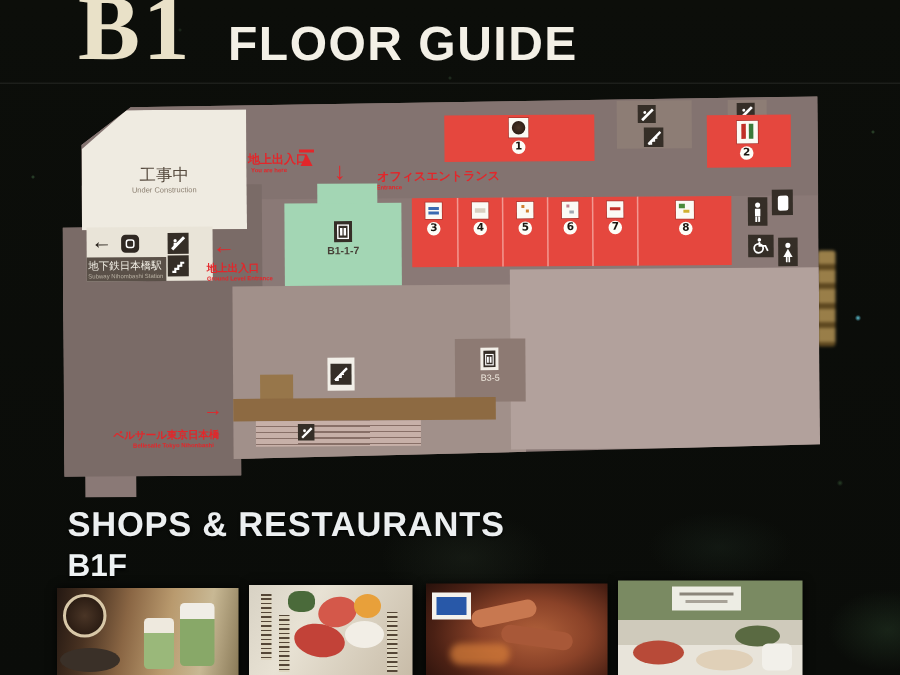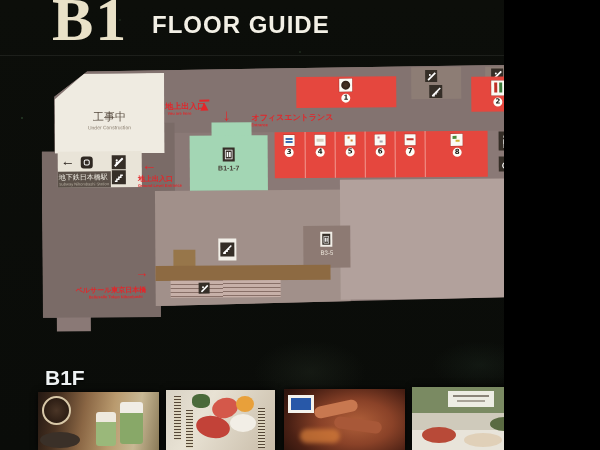--- a/index.html
+++ b/index.html
@@ -1,33 +1,33 @@
 <!DOCTYPE html>
 <html><head>
 <meta charset="utf-8">
 <style>
   html,body{margin:0;padding:0;background:#000;}
   .stage{
-    position:relative;width:504px;height:450px;overflow:hidden;
+    position:relative;width:600px;height:450px;overflow:hidden;
     font-family:"Liberation Sans",sans-serif;
     background:
       radial-gradient(3px 3px at 572px 212px, rgba(100,210,230,.9), transparent 70%),
       radial-gradient(2px 2px at 22px 118px, rgba(90,150,95,.5), transparent 70%),
       radial-gradient(2px 2px at 582px 88px, rgba(85,140,85,.55), transparent 70%),
       radial-gradient(3px 3px at 560px 322px, rgba(75,125,75,.45), transparent 70%),
       radial-gradient(2px 2px at 300px 52px, rgba(80,120,80,.4), transparent 70%),
       radial-gradient(2px 2px at 120px 20px, rgba(80,120,80,.35), transparent 70%),
       radial-gradient(50px 34px at 592px 420px, rgba(60,95,62,.28), transparent 80%),
       radial-gradient(70px 40px at 310px 372px, rgba(45,55,42,.30), transparent 80%),
       radial-gradient(60px 30px at 480px 365px, rgba(40,58,45,.25), transparent 80%),
       linear-gradient(#0c0e0a,#0a0c09);
   }
   .abs{position:absolute;}
   .hdr-b1{left:52px;top:-16px;font-size:62px;font-weight:bold;color:#e9e1c8;letter-spacing:2px;font-family:"Liberation Serif","DejaVu Serif",serif;}
-  .hdr-title{left:152px;top:11px;font-size:24px;font-weight:bold;color:#f3f0e6;letter-spacing:1px;text-align:center;}
+  .hdr-title{left:152px;top:11px;font-size:32px;font-weight:bold;color:#f3f0e6;letter-spacing:1px;text-align:center;}
   .hdr-line{left:0;top:55px;width:600px;height:1px;background:rgba(255,255,255,.07);}
   .gold-blob{left:545px;top:167px;width:12px;height:64px;border-radius:2px;opacity:.75;filter:blur(1px);
     background:repeating-linear-gradient(to bottom,#c9a45e 0 9px,#7a5c28 9px 13px);}
   .map{
     left:40px;top:62px;width:508px;height:272px;background:#8a7976;transform:rotate(-0.4deg);
     clip-path:polygon(48px 8px,506px 4px,506px 236px,120px 243px,120px 254px,50px 254px,50px 268px,16px 268px,16px 254px,2px 254px,2px 88px,15px 88px,15px 33px);
   }
   .icon-sq{background:#352e27;display:flex;align-items:center;justify-content:center;}
   .red-t{color:#e3262a;font-weight:bold;white-space:nowrap;}
   .num{width:9px;height:9px;border-radius:50%;background:#fdfdf7;color:#1b1711;
@@ -249,20 +249,21 @@
           <path d="M1 9 L9 1" stroke="#fff" stroke-width="2"></path>
           <circle cx="3" cy="3.2" r="1.2" fill="#fff"></circle>
         </svg>
     </div>
 
     <div class="abs red-t" style="left:95px;top:202px;font-size:13px;">→</div>
     <div class="abs red-t ja7" style="left:35px;top:222px;">ベルサール東京日本橋</div>
     <div class="abs red-t en4" style="left:48px;top:231px;">Bellesalle Tokyo Nihonbashi</div>
   </div>
 
+  <div class="abs footer-head">SHOPS &amp; RESTAURANTS</div>
   <div class="abs footer-floor">B1F</div>
 
   <div class="abs photo" style="left:38px;top:392px;width:121px;height:58px;background:linear-gradient(100deg,#241812 0%,#4a3322 18%,#8a6644 38%,#b99a6e 60%,#c8b894 80%,#8a7a58 100%);">
     <div class="abs" style="left:4px;top:4px;width:25px;height:25px;border-radius:50%;background:radial-gradient(#4a3526,#1f130c);border:2px solid #d8c8a8;"></div>
     <div class="abs" style="left:58px;top:20px;width:20px;height:34px;border-radius:3px;background:linear-gradient(#eee9de 0 30%,#9ab87a 30%);"></div>
     <div class="abs" style="left:82px;top:10px;width:23px;height:42px;border-radius:3px;background:linear-gradient(#f0ede6 0 25%,#88a868 25%);"></div>
     <div class="abs" style="left:2px;top:40px;width:40px;height:16px;border-radius:50%;background:#3a3028;"></div>
   </div>
 
   <div class="abs photo" style="left:166px;top:390px;width:109px;height:60px;background:linear-gradient(120deg,#d8d2c4 0%,#e8e2d4 35%,#c8bca8 100%);">

